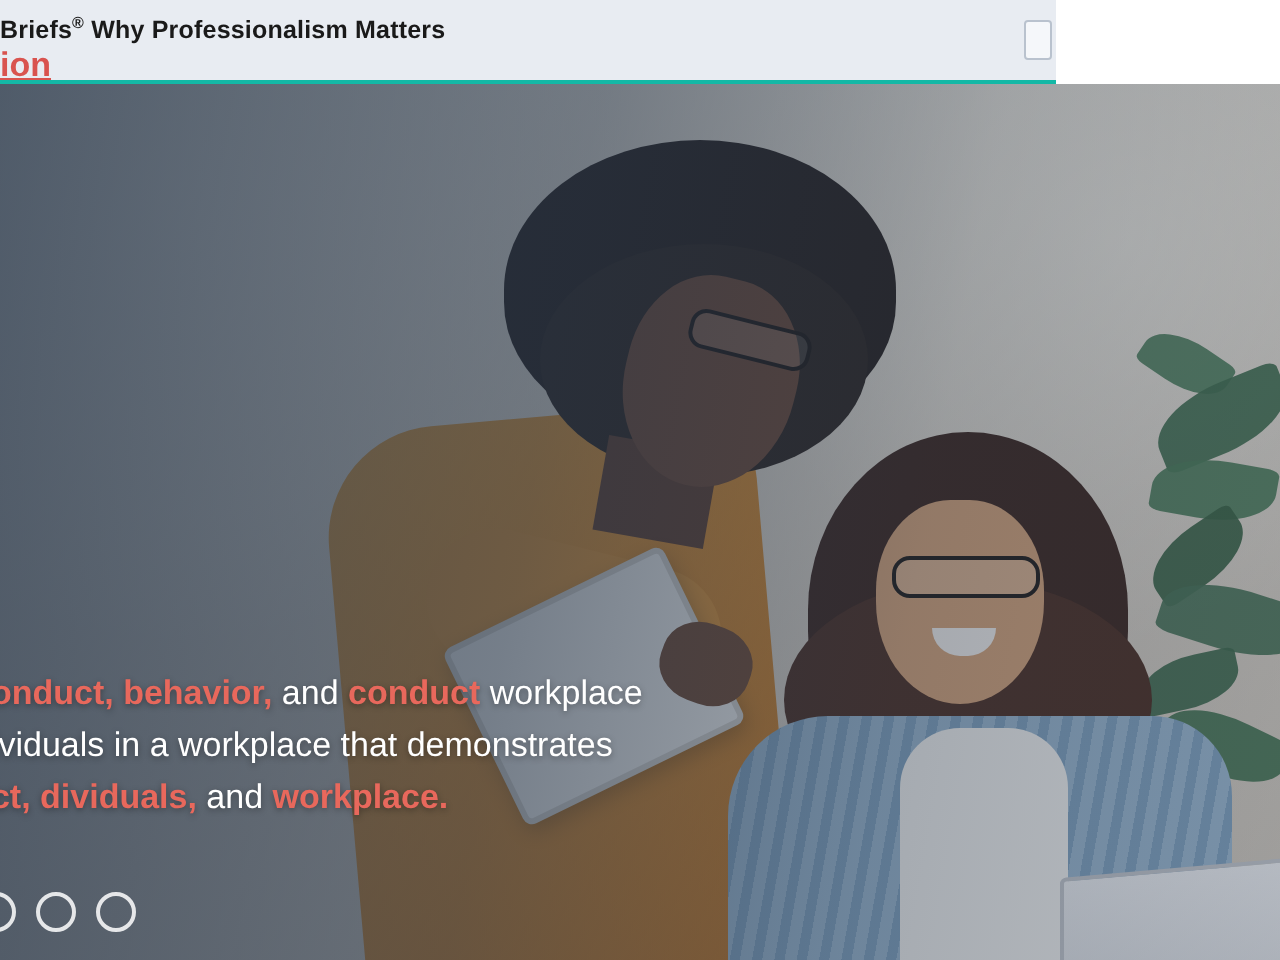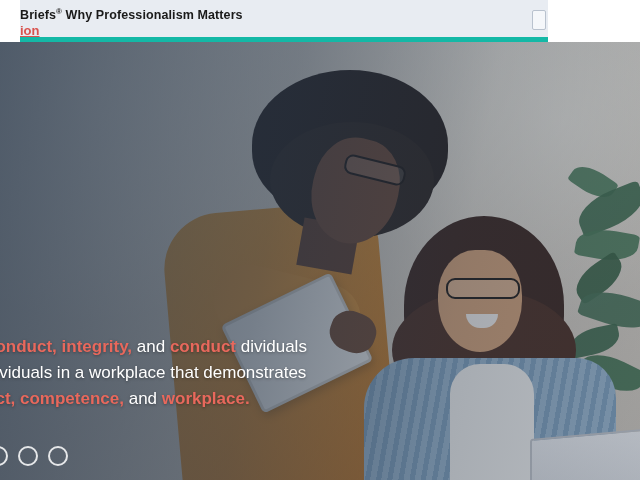--- a/index.html
+++ b/index.html
@@ -20,24 +20,23 @@
   }
 
   
   .header {
     position: absolute;
     top: 0;
     left: 0;
     width: 528px;
     height: 42px;
     background: #e8ecf2;
-    border-bottom: 5px solid #14b8a6;
+    border-bottom: 2px solid #14b8a6;
     box-sizing: border-box;
     z-index: 30;
-    margin-left: 20px;
   }
 
   .header-title {
     position: absolute;
     left: 0;
     top: 7px;
     font-size: 12.5px;
     font-weight: bold;
     color: #1a1a1a;
     white-space: nowrap;
@@ -46,21 +45,21 @@
   .header-title .sup {
     font-size: 8px;
     vertical-align: super;
     font-weight: bold;
   }
 
   .header-subtitle {
     position: absolute;
     left: 0;
     top: 23px;
-    font-size: 13px;
+    font-size: 17px;
     font-weight: bold;
     color: #d9534f;
     white-space: nowrap;
     text-decoration: underline;
   }
 
   .header-btn {
     position: absolute;
     right: 2px;
     top: 10px;
@@ -333,23 +332,23 @@
       <div class="personB-smile"></div>
       <div class="personB-body"></div>
       <div class="personB-shirt"></div>
 
       <div class="laptop-screen"></div>
     </div>
 
     <div class="tint"></div>
 
     <div class="caption">
-      <span class="hl">conduct, </span><span class="hl">integrity,</span><span> and </span><span class="hl">conduct</span><span> dividuals</span><br>
+      <span class="hl">conduct, </span><span class="hl">behavior,</span><span> and </span><span class="hl">conduct</span><span> workplace</span><br>
       <span>dividuals in a workplace that demonstrates</span><br>
-      <span class="hl">ect, </span><span class="hl">competence,</span><span> and </span><span class="hl">workplace.</span>
+      <span class="hl">ect, </span><span class="hl">dividuals,</span><span> and </span><span class="hl">workplace.</span>
     </div>
 
     <div class="dots">
       <div class="dot"></div>
       <div class="dot"></div>
       <div class="dot"></div>
     </div>
 
   </div>
 </div>

